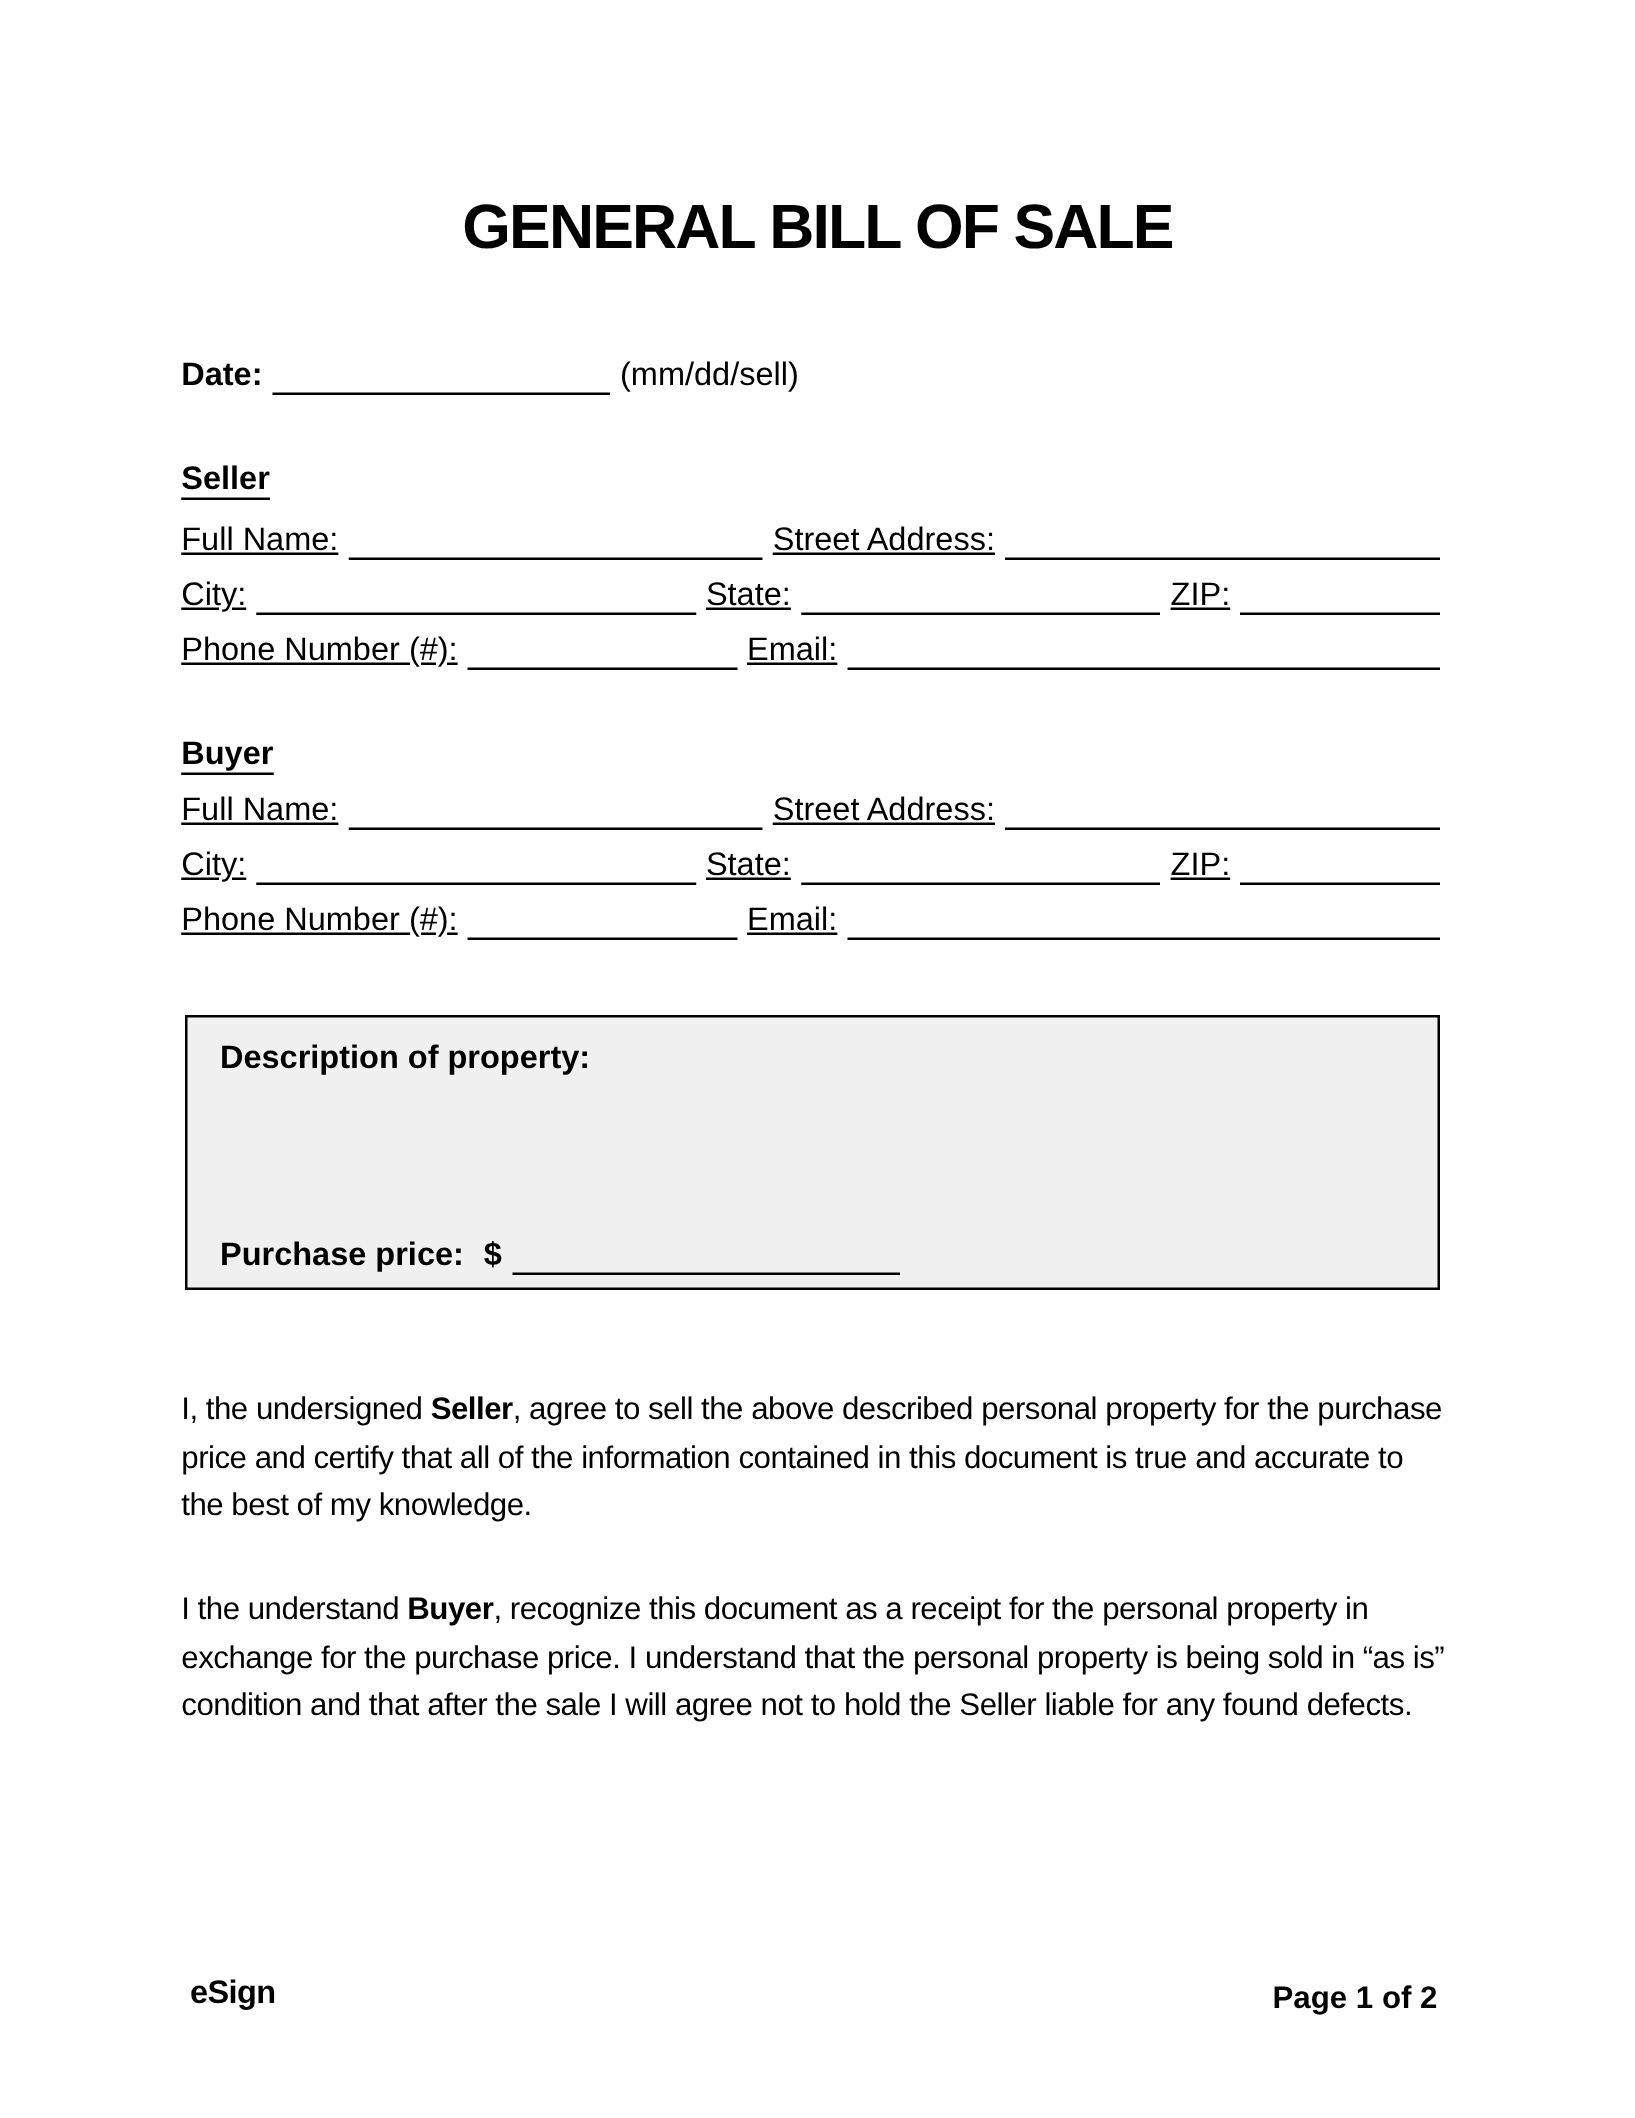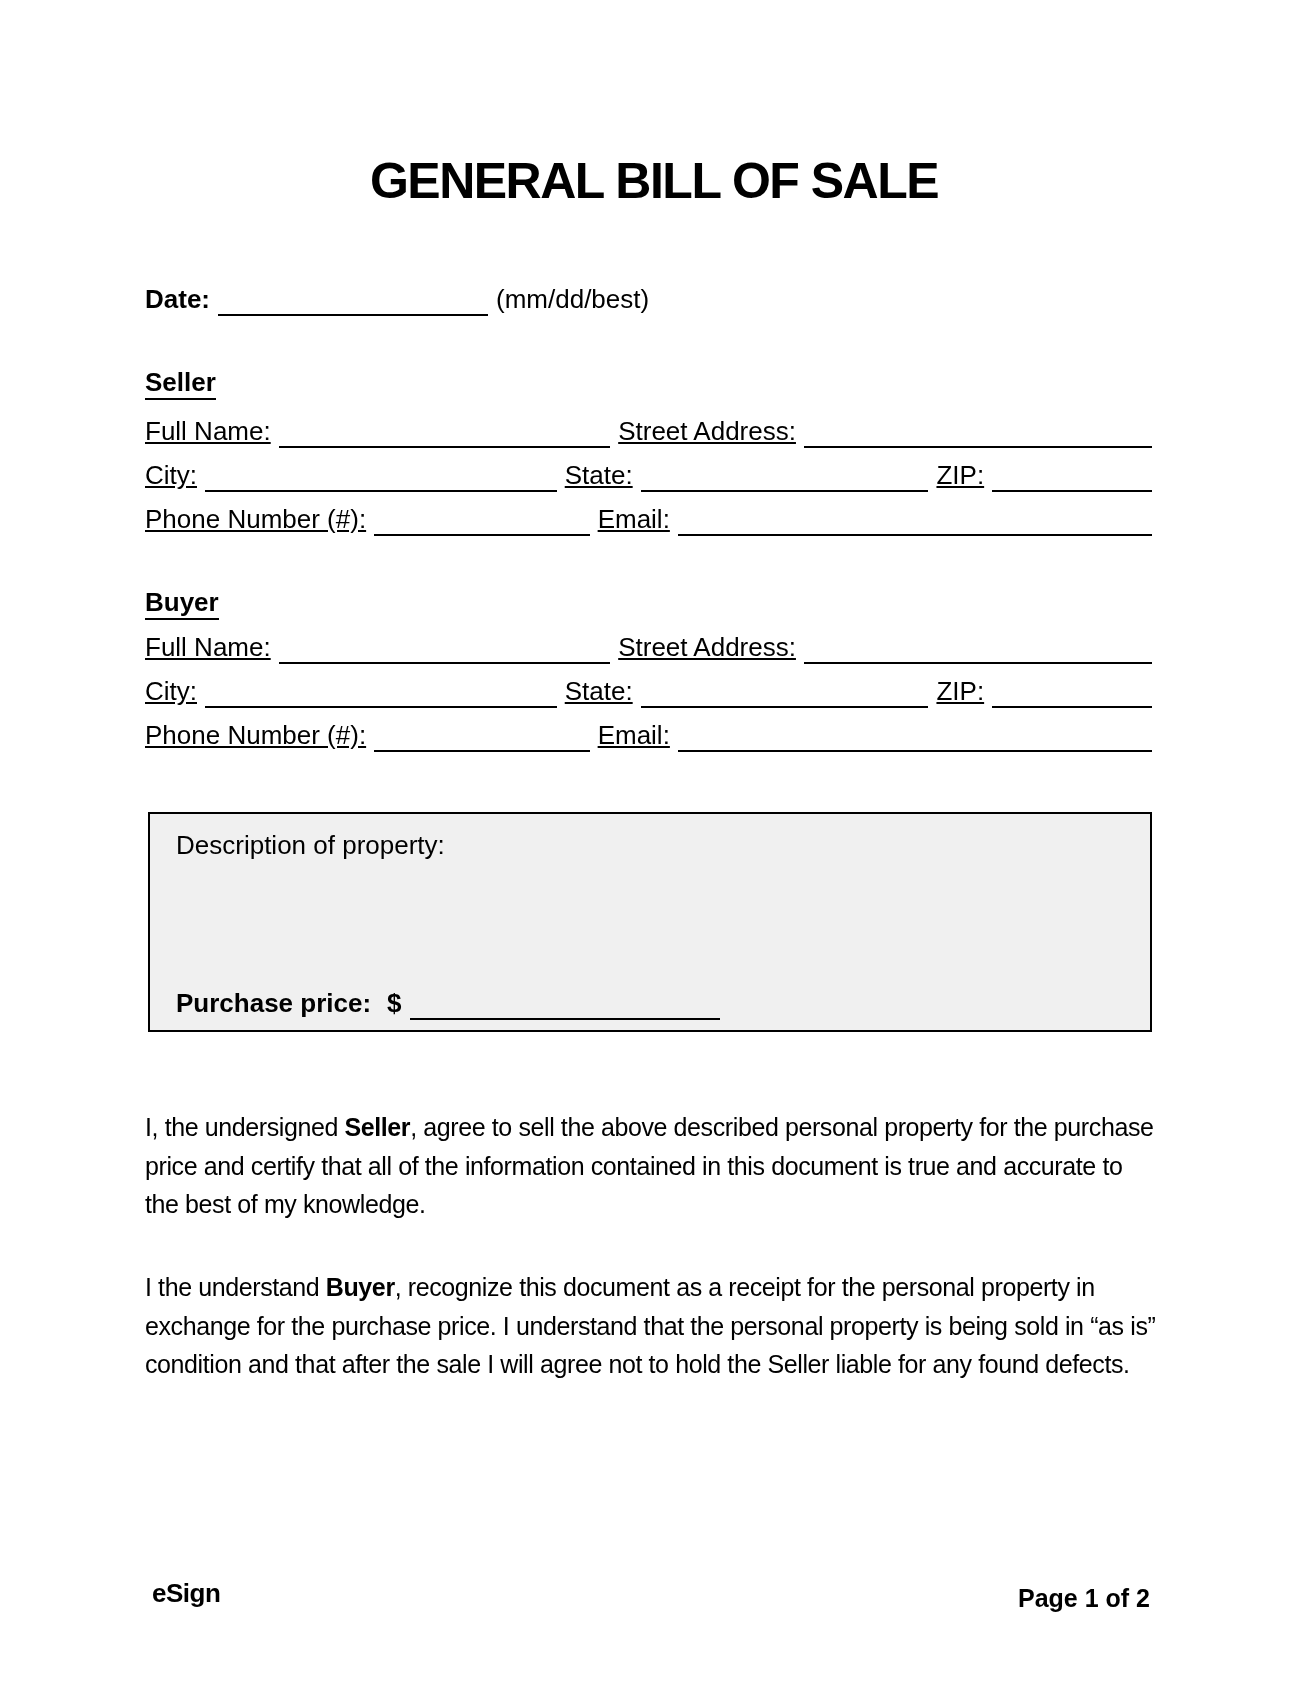--- a/index.html
+++ b/index.html
@@ -75,21 +75,21 @@
     height: 220px;
     background: #f0f0f0;
     border: 2px solid #000000;
     box-sizing: border-box;
   }
   .box-label {
     position: absolute;
     left: 26px;
     top: 16px;
     font-size: 26px;
-    font-weight: normal;
+    font-weight: bold;
   }
   .desc-area {
     position: absolute;
     left: 26px;
     right: 26px;
     top: 58px;
     bottom: 66px;
   }
   .price-row {
     position: absolute;
@@ -132,21 +132,21 @@
 </head>
 <body>
 
 <div class="page">
 
   <h1 class="title">GENERAL BILL OF SALE</h1>
 
   <div class="row date-row">
     <span class="b">Date:</span>
     <span class="fill f-date"></span>
-    <span>(mm/dd/best)</span>
+    <span>(mm/dd/sell)</span>
   </div>
 
   <div class="section-heading" id="seller-heading">Seller</div>
 
   <div class="rows" id="seller-rows">
     <div class="row">
       <span>Full Name:</span>
       <span class="fill f-name"></span>
       <span>Street Address:</span>
       <span class="fill f-addr"></span>

